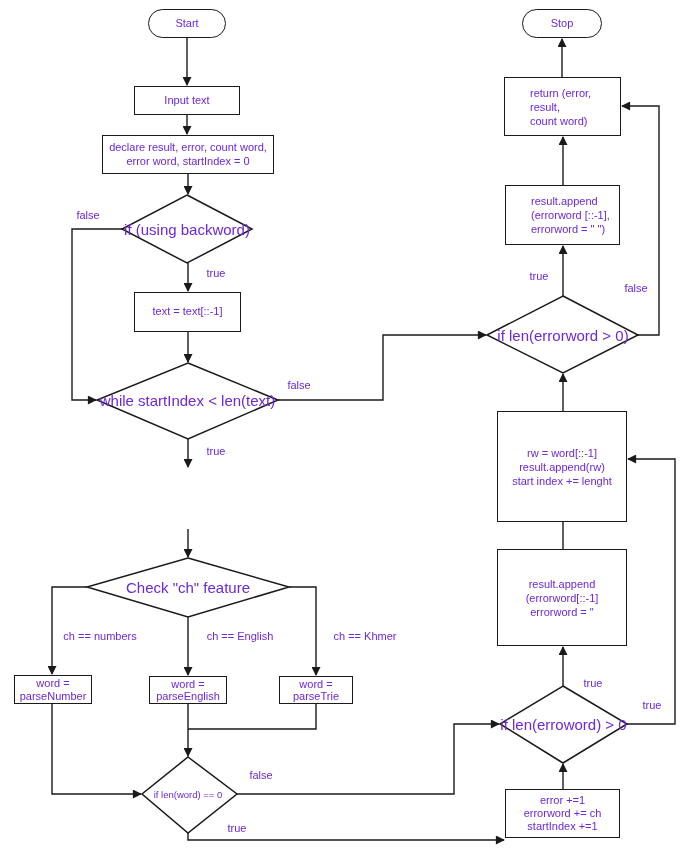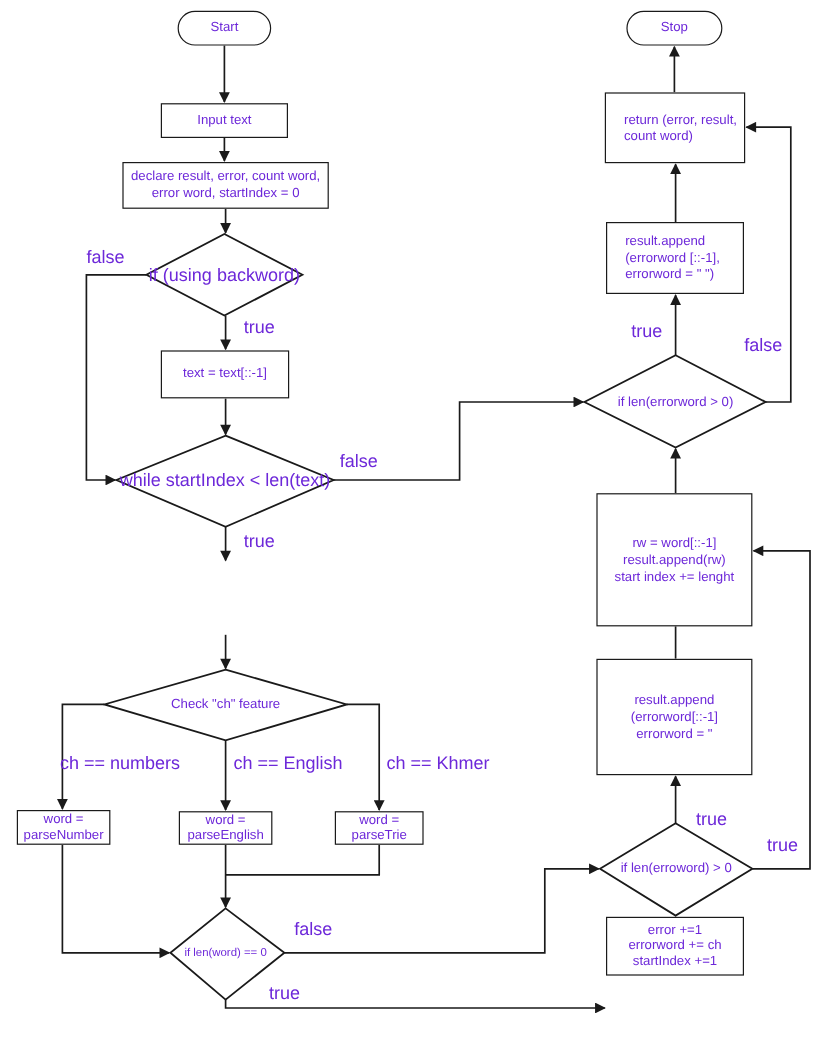--- a/index.html
+++ b/index.html
@@ -7,30 +7,30 @@
     position:relative; width:695px; height:864px; background:#ffffff;
     font-family:"Liberation Sans", sans-serif; color:#6d28d9; overflow:hidden;
   }
   svg.wires { position:absolute; left:0; top:0; width:695px; height:864px; }
   .node {
     position:absolute; box-sizing:border-box; background:#ffffff;
     border:1.5px solid #1a1a1a; display:flex; align-items:center; justify-content:center;
     text-align:center; font-size:11px; line-height:13.5px; white-space:pre-line;
   }
   .term { border-radius:15px; }
-  .leftalign { justify-content:flex-start; text-align:left; padding-left:15px; padding-right:2px; }
+  .leftalign { justify-content:flex-start; text-align:left; padding-left:25px; padding-right:2px; }
   .dlabel {
     position:absolute; display:flex; align-items:center; justify-content:center;
     text-align:center; font-size:15px; white-space:pre-line;
   }
-  .fs105 { font-size:11px; }
+  .fs105 { font-size:15px; }
   .fs95  { font-size:9.5px; }
   .elabel {
     position:absolute; transform:translate(-50%,-50%);
-    font-size:15px; white-space:nowrap;text-align:center;
+    font-size:11px; white-space:nowrap;text-align:center;
   }
 </style>
 </head>
 <body>
 
 <div class="canvas">
 
   <svg class="wires">
     <defs>
       <marker id="arrow" viewBox="0 0 10 10" refX="9" refY="5" markerWidth="10" markerHeight="9" markerUnits="userSpaceOnUse" orient="auto-start-reverse">
@@ -85,21 +85,21 @@
   <div class="node" style="left:134px;top:86px;width:106px;height:29px">Input text</div>
   <div class="node" style="left:102px;top:135px;width:172px;height:39px">declare result, error, count word,
 error word, startIndex = 0</div>
   <div class="node" style="left:134px;top:292px;width:107px;height:40px">text = text[::-1]</div>
   <div class="node" style="left:14px;top:675px;width:78px;height:29px;line-height:12.5px">word =
 parseNumber</div>
   <div class="node" style="left:149px;top:676px;width:78px;height:28px;line-height:12.5px">word =
 parseEnglish</div>
   <div class="node" style="left:279px;top:676px;width:74px;height:28px;line-height:12.5px">word =
 parseTrie</div>
-  <div class="node" style="left:505px;top:764px;width:115px;height:49px;line-height:13px">error +=1
+  <div class="node" style="left:505px;top:789px;width:115px;height:49px;line-height:13px">error +=1
 errorword += ch
 startIndex +=1</div>
   <div class="node" style="left:497px;top:549px;width:130px;height:97px;line-height:14px">result.append
 (errorword[::-1]
 errorword = "</div>
   <div class="node" style="left:497px;top:411px;width:130px;height:111px;line-height:14px">rw = word[::-1]
 result.append(rw)
 start index += lenght</div>
   <div class="node leftalign" style="left:505px;top:185px;width:115px;height:60px;line-height:14px">result.append
 (errorword [::-1],

